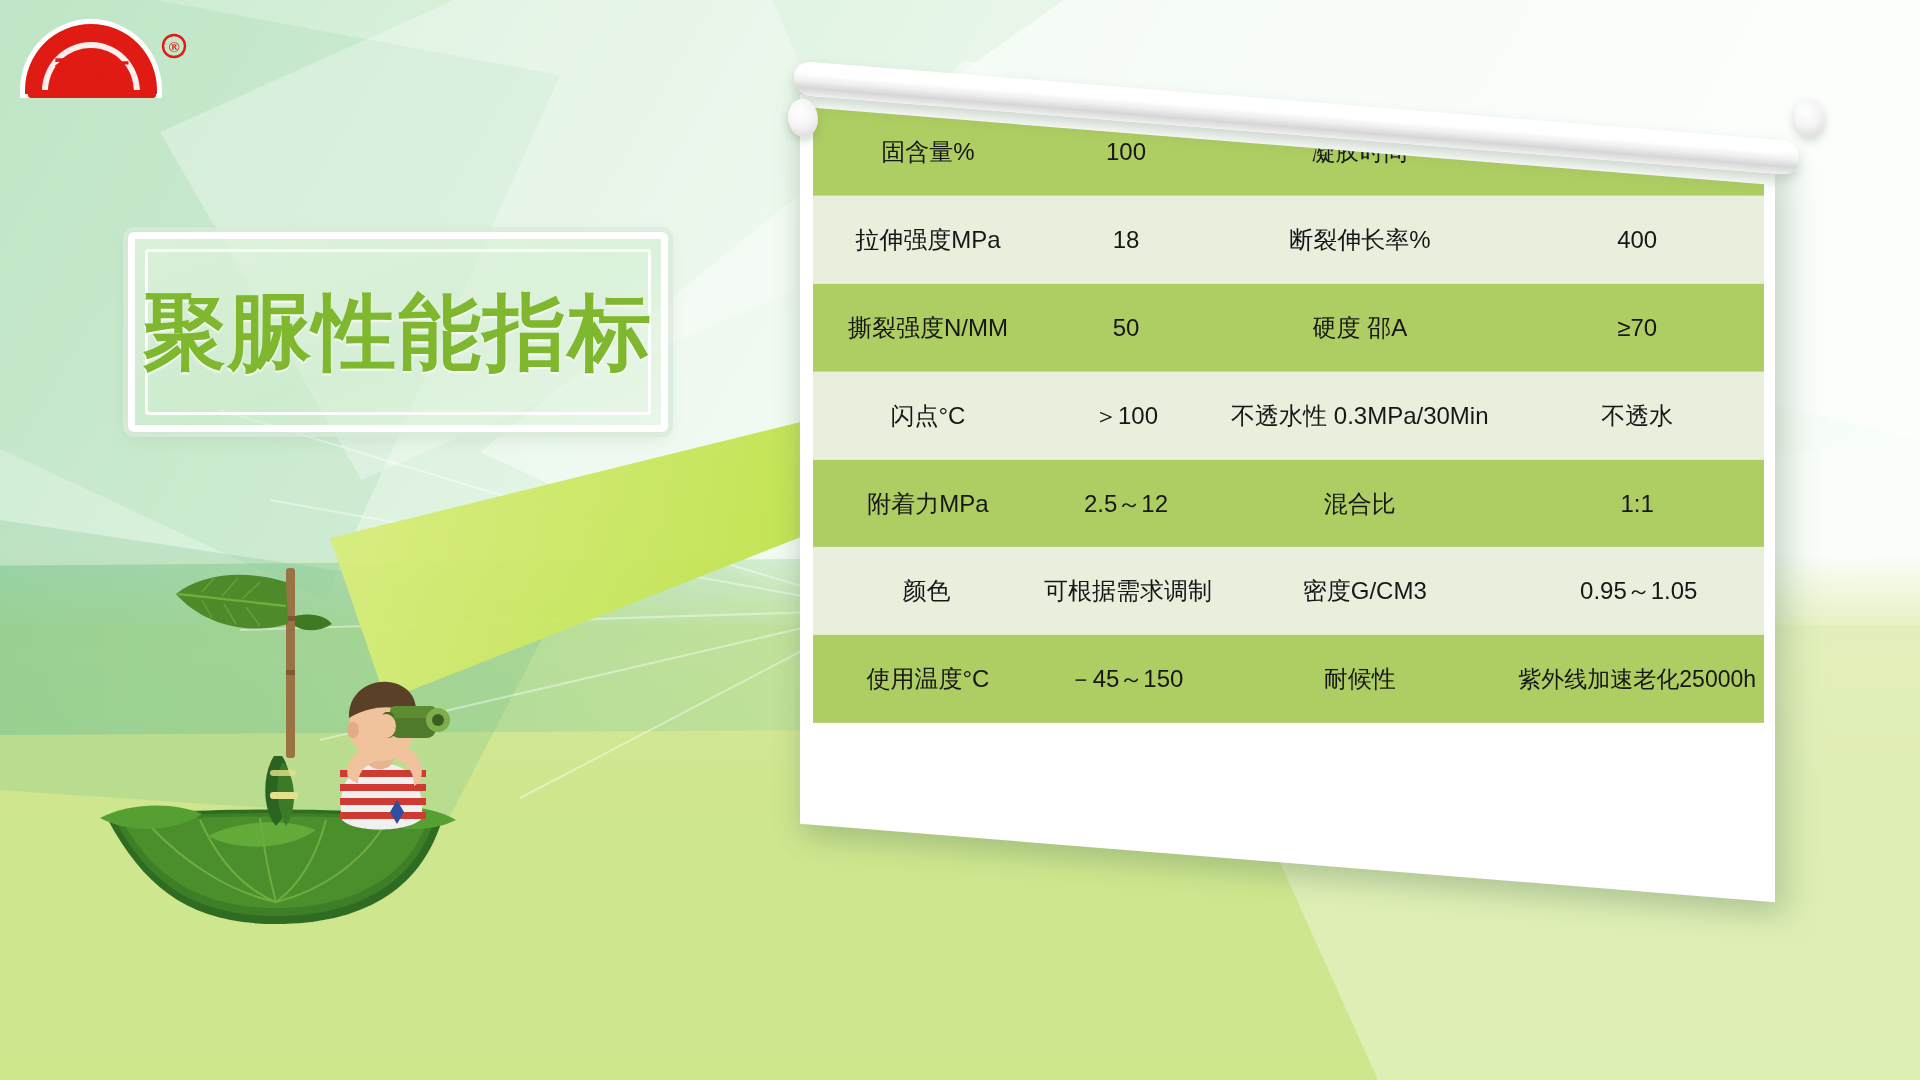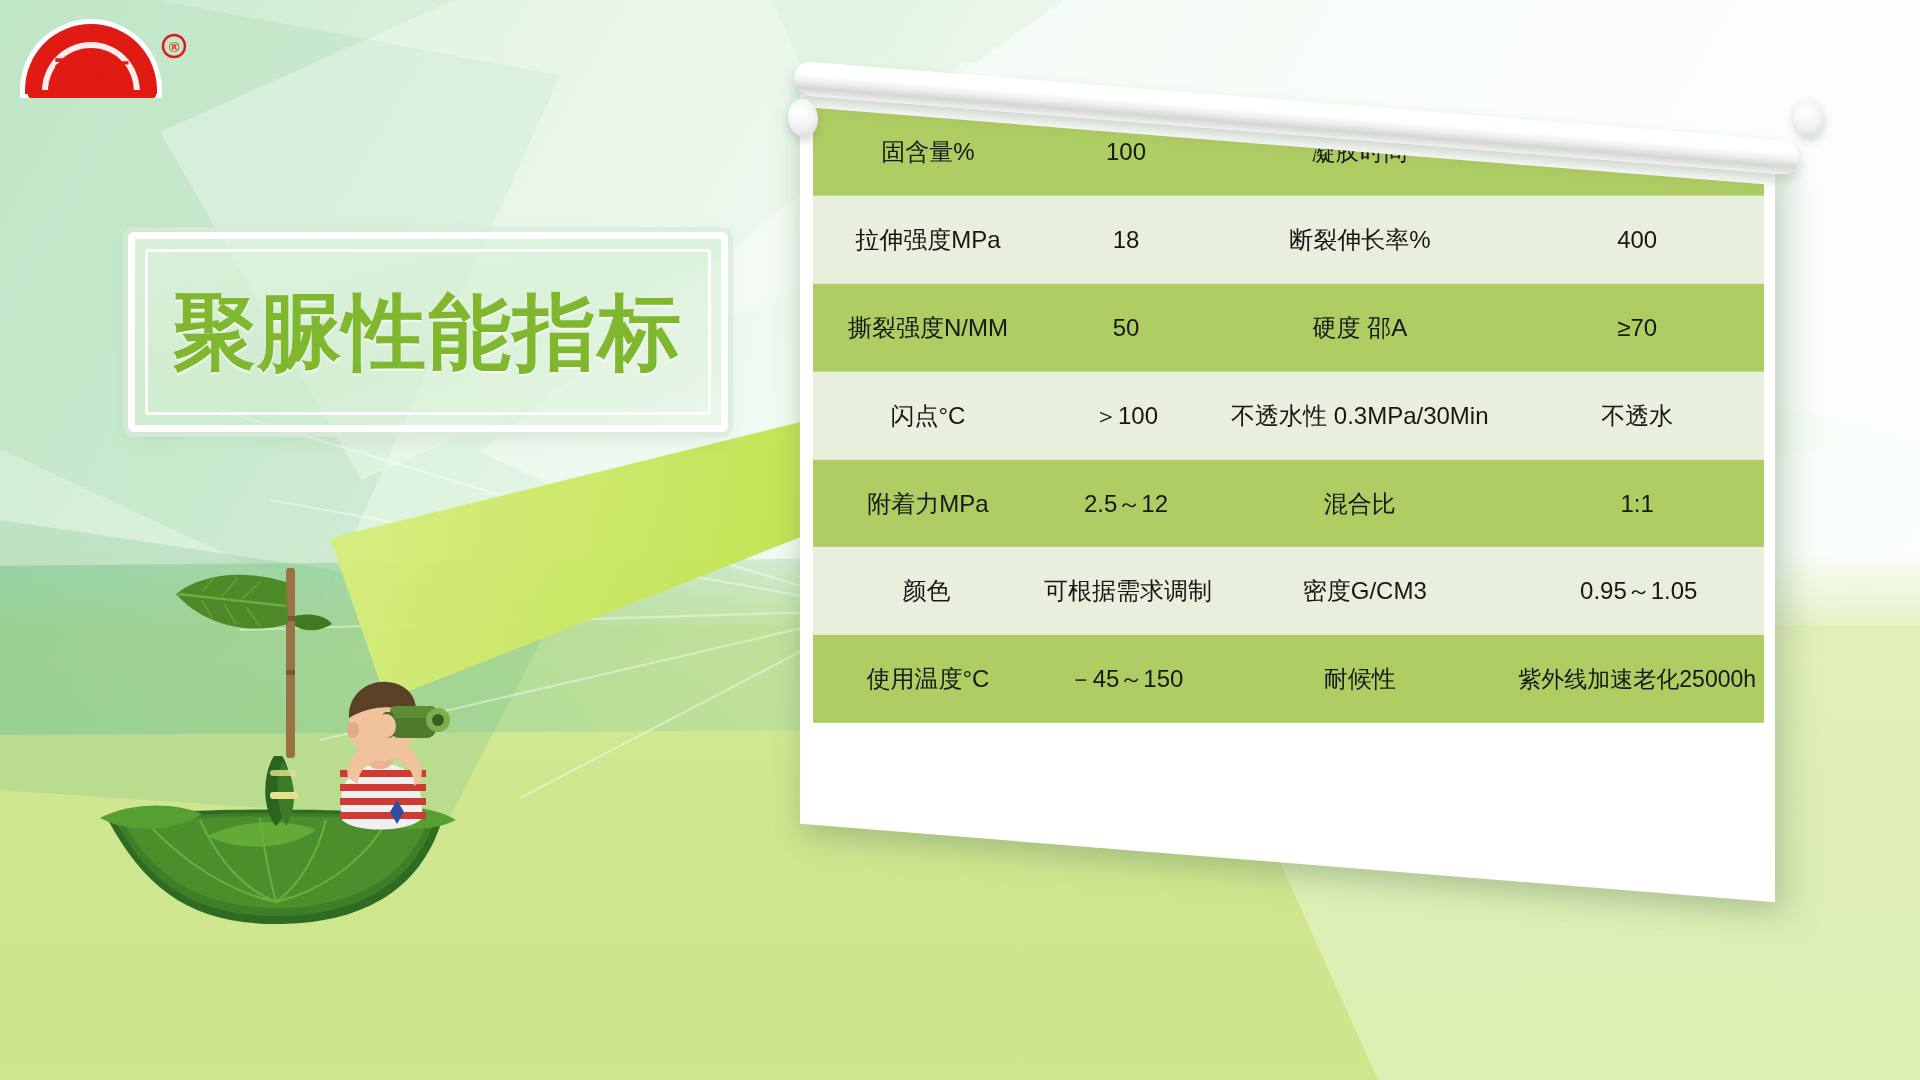--- a/index.html
+++ b/index.html
@@ -96,21 +96,21 @@
     position: absolute;
     left: 16px; top: 16px;
     width: 176px; height: 92px;
   }
   .logo svg { display: block; width: 100%; height: 100%; }
 
   
   .title-frame {
     position: absolute;
     left: 128px; top: 232px;
-    width: 600px; height: 200px;
+    width: 540px; height: 200px;
     border: 7px solid #ffffff;
     border-radius: 6px;
     box-shadow: 0 0 0 5px rgba(218,235,218,0.75), 0 6px 18px rgba(120,160,120,0.18);
     background: linear-gradient(160deg, rgba(226,243,222,0.75) 0%, rgba(208,237,205,0.55) 55%, rgba(226,244,224,0.5) 100%);
     display: flex;
     align-items: center;
     justify-content: center;
   }
   .title-frame:after {
     content: "";

